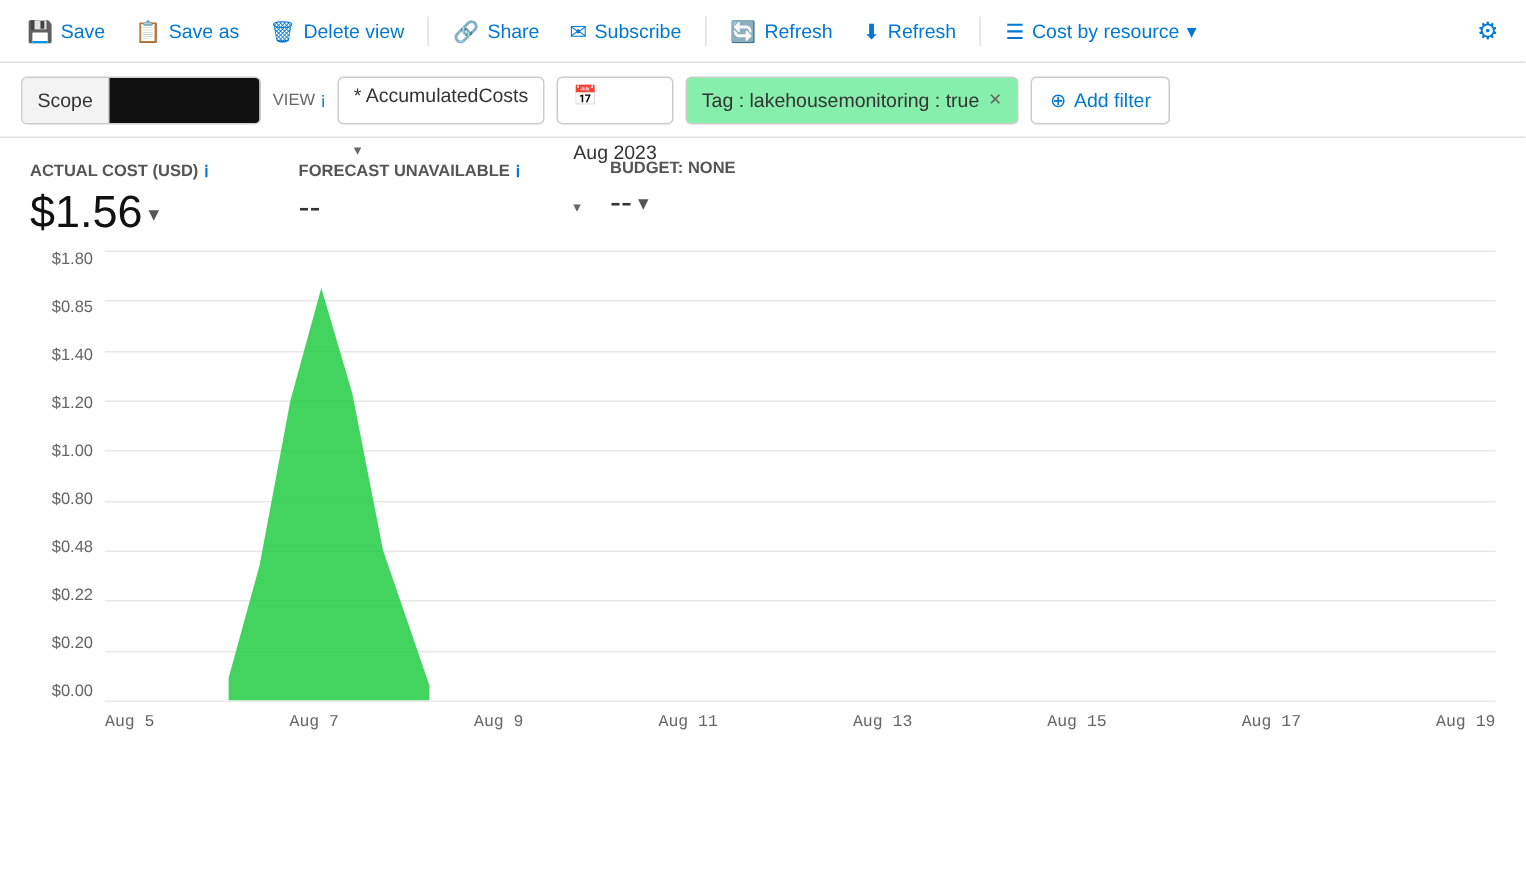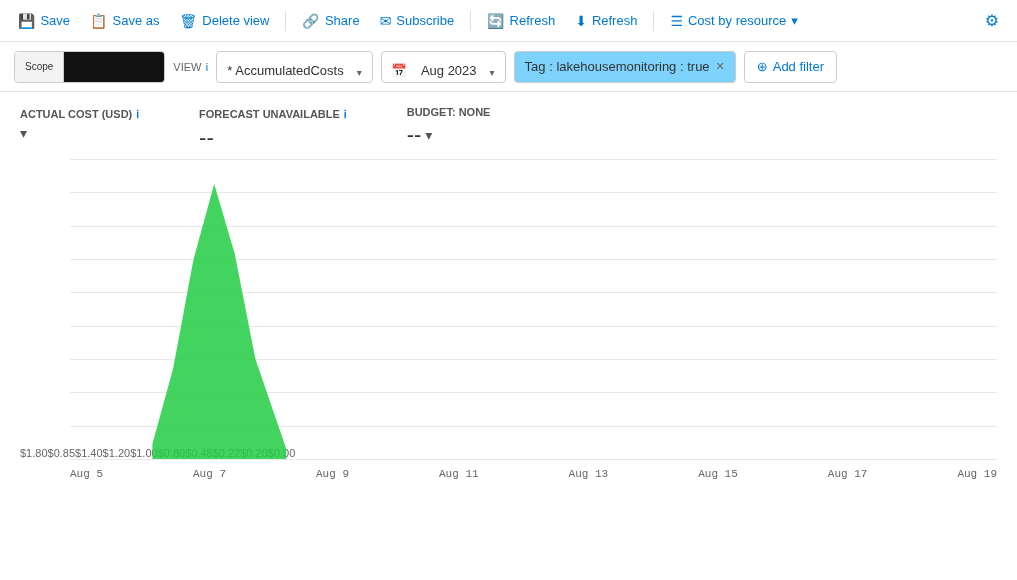--- a/index.html
+++ b/index.html
@@ -27,42 +27,43 @@
       padding: 8px 14px; border-bottom: 1px solid #e0e0e0;
       background: #fff; height: 50px;
     }
     .scope-group {
       display: flex; align-items: center; border: 1px solid #ccc;
       border-radius: 4px; overflow: hidden; height: 32px;
     }
     .scope-label {
       padding: 0 10px; background: #f3f3f3; border-right: 1px solid #ccc;
       height: 100%; display: flex; align-items: center;
-      font-size: 10px; color: #333;
+      font-size: 13px; color: #333;
     }
     .scope-value {
       width: 100px; background: #111; height: 100%;
     }
     .view-group {
       display: flex; align-items: center; gap: 4px;
     }
     .view-label { font-size: 11px; color: #666; }
     .info-icon { color: #0078d4; font-size: 11px; cursor: pointer; }
     .dropdown-btn {
-      display: flex; align-items: flex-end; gap: 13px;
+      display: flex; align-items: flex-start; gap: 23px;
       padding: 4px 10px; border: 1px solid #ccc; border-radius: 4px;
       background: #fff; cursor: pointer; font-size: 13px; color: #333;
       height: 32px;
+      flex-direction: column;
     }
     .dropdown-btn .chevron { font-size: 10px; color: #666; }
 
     .tag-filter {
       display: flex; align-items: center; gap: 6px;
       padding: 0 10px; border: 1px solid #ccc; border-radius: 4px;
-      background: #7dd3fc; height: 32px; font-size: 13px;
+      background: #86efac; height: 32px; font-size: 13px;
     }
     .tag-filter .close-x { color: #666; cursor: pointer; font-size: 11px; }
 
     .add-filter-btn {
       display: flex; align-items: center; gap: 5px;
       padding: 4px 12px; border: 1px solid #ccc; border-radius: 4px;
       background: #fff; cursor: pointer; font-size: 13px; color: #0078d4;
       height: 32px;
     }
 
@@ -87,21 +88,21 @@
       position: relative;
     }
     .chart-wrapper {
       position: relative;
       width: 100%;
       height: 330px;
     }
     .y-axis {
       position: absolute; left: 0; top: 0; bottom: 30px;
       width: 50px;
-      display: flex; flex-direction: row; justify-content: space-between;
+      display: flex; flex-direction: column; justify-content: space-between;
       align-items: flex-end; padding-right: 8px;
     }
     .y-label { font-size: 11px; color: #666; }
     .chart-area {
       position: absolute; left: 50px; right: 0; top: 0; bottom: 30px;
       border-left: none; border-bottom: none;
     }
     .grid-lines {
       position: absolute; left: 0; right: 0; top: 0; bottom: 0;
     }
@@ -217,20 +218,21 @@
   </button>
 </div>
 
 <div class="summary">
   <div class="summary-item">
     <div class="summary-label">
       <span>ACTUAL COST (USD)</span>
       <span style="color:#0078d4;font-size:11px;">ℹ</span>
     </div>
     <div class="summary-value">
+      <span>$1.56</span>
       <span class="chevron">▾</span>
     </div>
   </div>
 
   <div class="summary-item">
     <div class="summary-label">
       <span>FORECAST UNAVAILABLE</span>
       <span style="color:#0078d4;font-size:11px;">ℹ</span>
     </div>
     <div class="summary-value">

